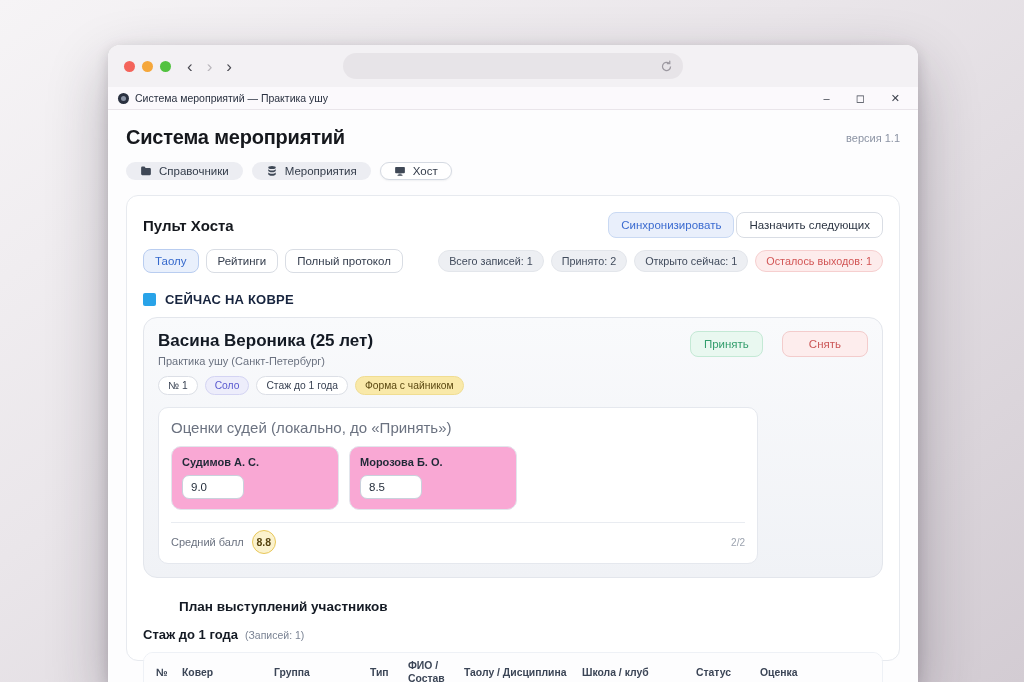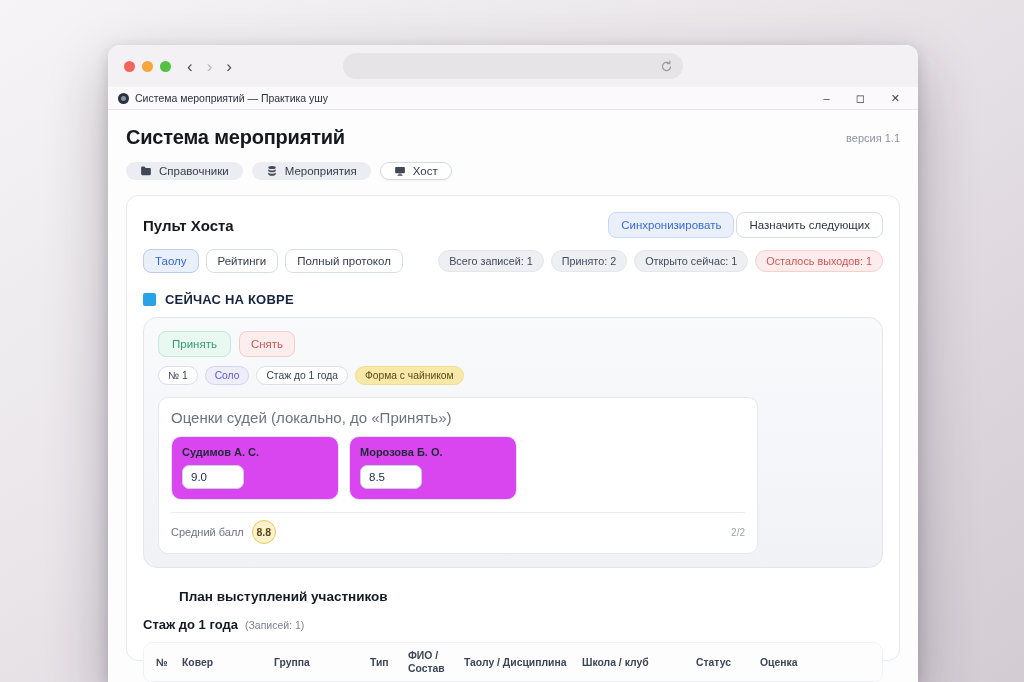--- a/index.html
+++ b/index.html
@@ -79,30 +79,30 @@
   .p-card {
     margin-top:10px; border:1px solid #e3e6ec; border-radius:14px;
     background:linear-gradient(180deg,#f9fafc 0%,#f0f2f6 100%);
     padding:13px 14px; 
   }
   .p-head { display:flex; align-items:flex-start; justify-content:space-between; }
   .p-name { font-size:17px; font-weight:700; color:#141a24; }
   .p-sub { font-size:11px; color:#6b7280; margin-top:4px; }
   .p-actions { display:flex; gap:8px; }
   .btn-accept { background:#e9f8f0; border:1px solid #c4e9d5; color:#339e6d; padding:6px 13px; }
-  .btn-remove { background:#fdeded; border:1px solid #f3cccc; color:#cb5757; padding:6px 11px; }
+  .btn-remove { background:#fdeded; border:1px solid #f3cccc; color:#cb5757; padding:6px 26px;margin-left:11px; }
   .badges { display:flex; gap:7px; margin-top:9px; align-items:center; }
   .badge { font-size:10.3px; padding:3px 9px; border-radius:11px; background:#fff; border:1px solid #dcdfe6; color:#3a4354; }
   .badge.indigo { background:#ededfb; border-color:#d4d4f3; color:#5a5ad0; }
   .badge.yellow { background:#f9e9a9; border-color:#f0dd92; color:#5c4a12; }
   
   .judges-box { margin-top:12px; width:600px; background:#ffffff; border:1px solid #e5e8ee; border-radius:10px; padding:11px 12px 0 12px; }
   .judges-label { font-size:15px; color:#6b7280; }
   .judge-cards { display:flex; gap:10px; margin-top:10px; }
-  .judge-card { width:168px; border:1px solid #e2e6ec; border-radius:10px; background:#d946ef; padding:9px 10px 10px 10px; }
+  .judge-card { width:168px; border:1px solid #e2e6ec; border-radius:10px; background:#f9a8d4; padding:9px 10px 10px 10px; }
   .judge-name { font-size:11px; font-weight:700; color:#1f2937; }
   .judge-input {
     margin-top:7px; width:62px; height:24px; border:1px solid #c9d1dc; border-radius:7px;
     font-family:inherit; font-size:11.5px; color:#1f2937; padding:0 0 0 8px; background:#fff;
   }
   .judges-footer {
     margin-top:12px; border-top:1px solid #e9ecf1; display:flex; align-items:center;
     padding:7px 0 9px 0; gap:8px;
   }
   .avg-label { font-size:11px; color:#6b7280; }
@@ -212,20 +212,24 @@
         </div>
       </div>
 
       <div class="section-head">
         <span class="blue-square"></span>
         <span class="section-title">СЕЙЧАС НА КОВРЕ</span>
       </div>
 
       <div class="p-card">
         <div class="p-head">
+          <div>
+            <div class="p-name">Васина Вероника (25 лет)</div>
+            <div class="p-sub">Практика ушу (Санкт-Петербург)</div>
+          </div>
           <div class="p-actions">
             <button class="btn btn-accept">Принять</button>
             <button class="btn btn-remove">Снять</button>
           </div>
         </div>
 
         <div class="badges">
           <span class="badge">№ 1</span>
           <span class="badge indigo">Соло</span>
           <span class="badge">Стаж до 1 года</span>

